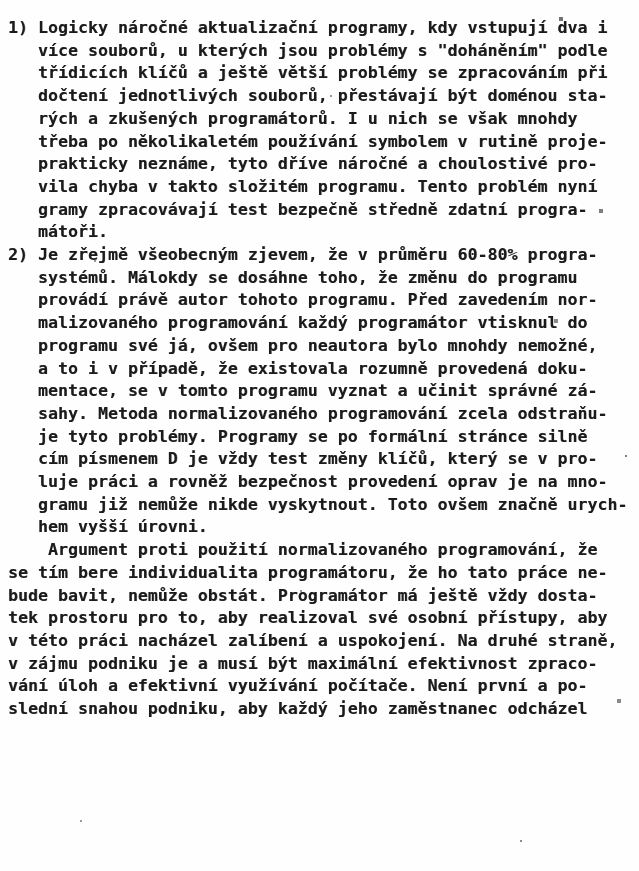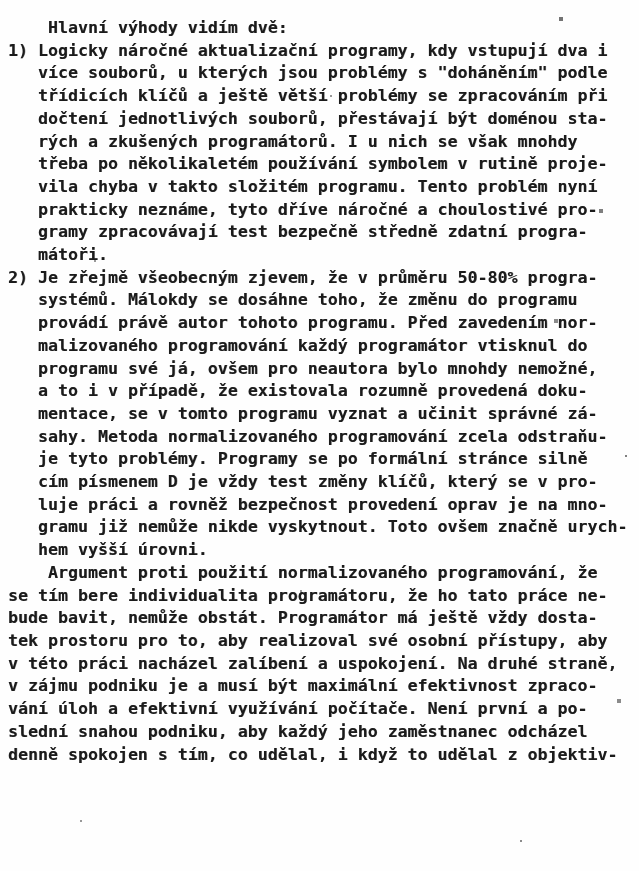--- a/index.html
+++ b/index.html
@@ -47,34 +47,33 @@
       80px 820px 0 0 rgba(0,0,0,0.4),
       520px 840px 0 0 rgba(0,0,0,0.45);
   }
 </style>
 </head>
 <body>
 
 <div class="page">
   <div class="speckles"></div>
 
-  <div class="line intro-line">Hlavní výhody vidím dvě:</div>
 
   <div class="line"><span class="item-marker">1)</span><span>Logicky náročné aktualizační programy, kdy vstupují dva i</span></div>
   <div class="line cont">více souborů, u kterých jsou problémy s "doháněním" podle</div>
   <div class="line cont">třídicích klíčů a ještě větší problémy se zpracováním při</div>
   <div class="line cont">dočtení jednotlivých souborů, přestávají být doménou sta-</div>
   <div class="line cont">rých a zkušených programátorů. I u nich se však mnohdy</div>
   <div class="line cont">třeba po několikaletém používání symbolem v rutině proje-</div>
+  <div class="line cont">prakticky neznáme, tyto dříve náročné a choulostivé pro-</div>
   <div class="line cont">vila chyba v takto složitém programu. Tento problém nyní</div>
-  <div class="line cont">prakticky neznáme, tyto dříve náročné a choulostivé pro-</div>
   <div class="line cont">gramy zpracovávají test bezpečně středně zdatní progra-</div>
   <div class="line cont">mátoři.</div>
 
-  <div class="line"><span class="item-marker">2)</span><span>Je zřejmě všeobecným zjevem, že v průměru 50-80% progra-</span></div>
+  <div class="line"><span class="item-marker">2)</span><span>Je zřejmě všeobecným zjevem, že v průměru 60-80% progra-</span></div>
   <div class="line cont">systémů. Málokdy se dosáhne toho, že změnu do programu</div>
   <div class="line cont">provádí právě autor tohoto programu. Před zavedením nor-</div>
   <div class="line cont">malizovaného programování každý programátor vtisknul do</div>
   <div class="line cont">programu své já, ovšem pro neautora bylo mnohdy nemožné,</div>
   <div class="line cont">a to i v případě, že existovala rozumně provedená doku-</div>
   <div class="line cont">mentace, se v tomto programu vyznat a učinit správné zá-</div>
   <div class="line cont">sahy. Metoda normalizovaného programování zcela odstraňu-</div>
   <div class="line cont">je tyto problémy. Programy se po formální stránce silně</div>
   <div class="line cont">cím písmenem D je vždy test změny klíčů, který se v pro-</div>
   <div class="line cont">luje práci a rovněž bezpečnost provedení oprav je na mno-</div>
@@ -82,14 +81,13 @@
   <div class="line cont">hem vyšší úrovni.</div>
 
   <div class="line para-first">Argument proti použití normalizovaného programování, že</div>
   <div class="line para-line">se tím bere individualita programátoru, že ho tato práce ne-</div>
   <div class="line para-line">bude bavit, nemůže obstát. Programátor má ještě vždy dosta-</div>
   <div class="line para-line">tek prostoru pro to, aby realizoval své osobní přístupy, aby</div>
   <div class="line para-line">v této práci nacházel zalíbení a uspokojení. Na druhé straně,</div>
   <div class="line para-line">v zájmu podniku je a musí být maximální efektivnost zpraco-</div>
   <div class="line para-line">vání úloh a efektivní využívání počítače. Není první a po-</div>
   <div class="line para-line">slední snahou podniku, aby každý jeho zaměstnanec odcházel</div>
-  <div class="line para-line">denně spokojen s tím, co udělal, i když to udělal z objektiv-</div>
 </div>
 
 </body></html>

